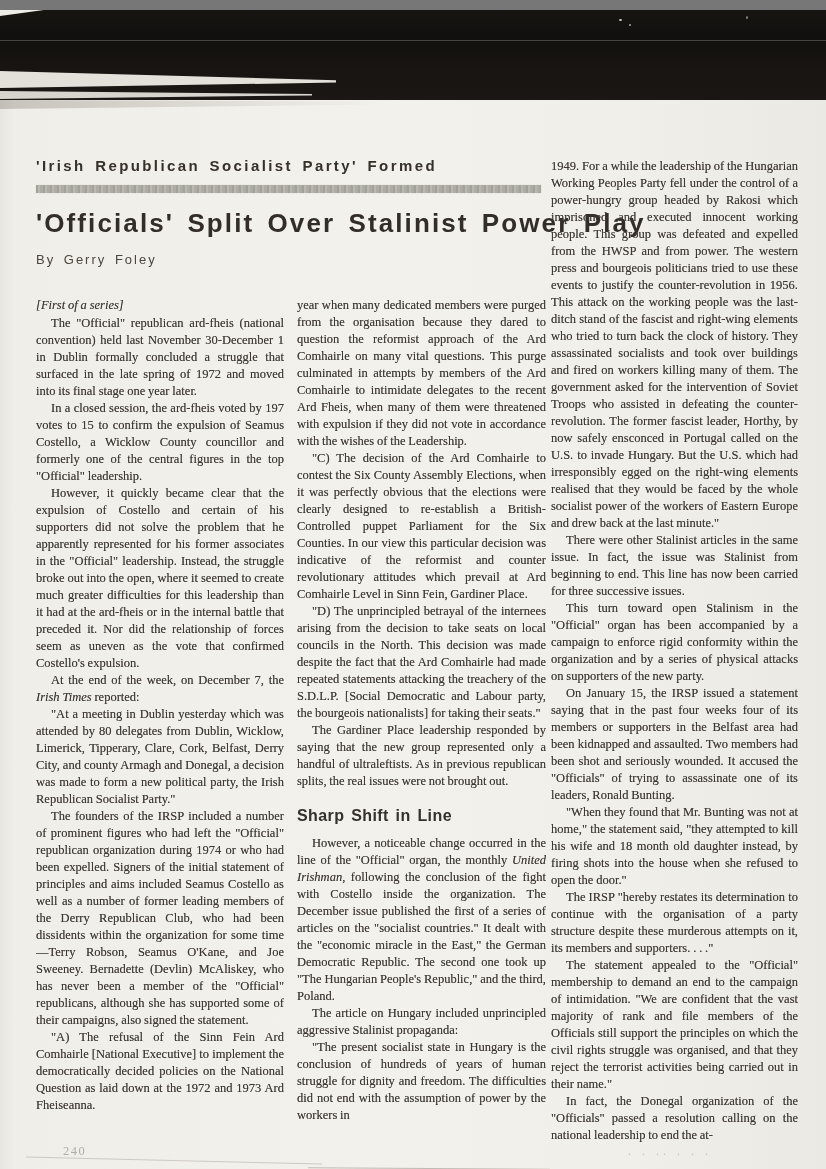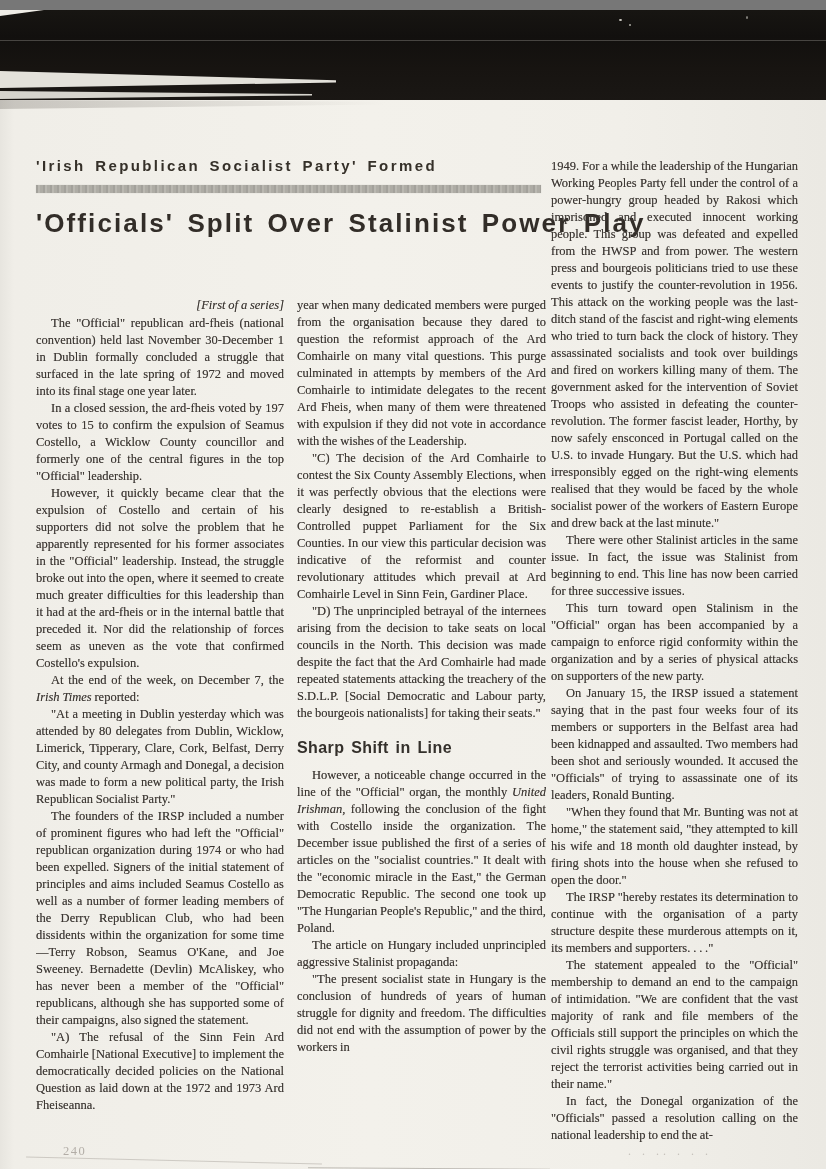--- a/index.html
+++ b/index.html
@@ -51,21 +51,21 @@
   
   .col{position:absolute;overflow:hidden;}
   .col-1{left:36px;top:287px;width:248px;height:844px;}
   .col-2{left:297px;top:287px;width:249px;height:844px;}
   .col-3{left:551px;top:148px;width:247px;height:985px;}
   .col p{
     margin:0;font-size:12.5px;line-height:17px;text-align:justify;
     text-indent:15px;word-spacing:-0.3px;
     text-shadow:0 0 .4px rgba(60,55,51,.55);
   }
-  .col p.series-note{text-indent:0;text-align:right;font-style:italic;margin-bottom:1px;}
+  .col p.series-note{text-indent:0;text-align:left;font-style:italic;margin-bottom:1px;}
   .col p.body-noindent{text-indent:0;}
   .col h3{
     margin:17px 0 10px 0;font-family:"Liberation Sans","DejaVu Sans",sans-serif;
     font-weight:bold;font-size:16px;letter-spacing:.4px;color:#34302b;word-spacing:2px;
   }
   
   .pageno{
     position:absolute;left:63px;top:1134px;font-size:12.5px;letter-spacing:1.5px;
     color:rgba(75,66,58,.38);
   }
@@ -93,36 +93,38 @@
   </div>
   <div class="wedge-a"></div>
   <div class="wedge-b"></div>
   <div class="corner-notch"></div>
   <div class="shadow-streak"></div>
 
   <div class="header">
     <div class="kicker">'Irish Republican Socialist Party' Formed</div>
     <div class="rule"></div>
     <div class="headline">'Officials' Split Over Stalinist Power Play</div>
+    <div class="byline">By Gerry Foley</div>
   </div>
 
   <div class="col col-1">
       <p class="series-note"><span>[</span><i>First of a series</i><span>]</span></p>
       <p class="body"><span>The "Official" republican ard-fheis (national convention) held last November 30-December 1 in Dublin formally concluded a struggle that surfaced in the late spring of 1972 and moved into its final stage one year later.</span></p>
       <p class="body"><span>In a closed session, the ard-fheis voted by 197 votes to 15 to confirm the expulsion of Seamus Costello, a Wicklow County councillor and formerly one of the central figures in the top "Official" leadership.</span></p>
       <p class="body"><span>However, it quickly became clear that the expulsion of Costello and certain of his supporters did not solve the problem that he apparently represented for his former associates in the "Official" leadership. Instead, the struggle broke out into the open, where it seemed to create much greater difficulties for this leadership than it had at the ard-fheis or in the internal battle that preceded it. Nor did the relationship of forces seem as uneven as the vote that confirmed Costello's expulsion.</span></p>
       <p class="body"><span>At the end of the week, on December 7, the </span><i>Irish Times</i><span> reported:</span></p>
       <p class="body"><span>"At a meeting in Dublin yesterday which was attended by 80 delegates from Dublin, Wicklow, Limerick, Tipperary, Clare, Cork, Belfast, Derry City, and county Armagh and Donegal, a decision was made to form a new political party, the Irish Republican Socialist Party."</span></p>
       <p class="body"><span>The founders of the IRSP included a number of prominent figures who had left the "Official" republican organization during 1974 or who had been expelled. Signers of the initial statement of principles and aims included Seamus Costello as well as a number of former leading members of the Derry Republican Club, who had been dissidents within the organization for some time—Terry Robson, Seamus O'Kane, and Joe Sweeney. Bernadette (Devlin) McAliskey, who has never been a member of the "Official" republicans, although she has supported some of their campaigns, also signed the statement.</span></p>
       <p class="body"><span>"A) The refusal of the Sinn Fein Ard Comhairle [National Executive] to implement the democratically decided policies on the National Question as laid down at the 1972 and 1973 Ard Fheiseanna.</span></p>
     </div>
   <div class="col col-2">
       <p class="body-noindent"><span>year when many dedicated members were purged from the organisation because they dared to question the reformist approach of the Ard Comhairle on many vital questions. This purge culminated in attempts by members of the Ard Comhairle to intimidate delegates to the recent Ard Fheis, when many of them were threatened with expulsion if they did not vote in accordance with the wishes of the Leadership.</span></p>
       <p class="body"><span>"C) The decision of the Ard Comhairle to contest the Six County Assembly Elections, when it was perfectly obvious that the elections were clearly designed to re-establish a British-Controlled puppet Parliament for the Six Counties. In our view this particular decision was indicative of the reformist and counter revolutionary attitudes which prevail at Ard Comhairle Level in Sinn Fein, Gardiner Place.</span></p>
       <p class="body"><span>"D) The unprincipled betrayal of the internees arising from the decision to take seats on local councils in the North. This decision was made despite the fact that the Ard Comhairle had made repeated statements attacking the treachery of the S.D.L.P. [Social Democratic and Labour party, the bourgeois nationalists] for taking their seats."</span></p>
+      <p class="body"><span>The Gardiner Place leadership responded by saying that the new group represented only a handful of ultraleftists. As in previous republican splits, the real issues were not brought out.</span></p>
       <h3 class="subhead"><span>Sharp Shift in Line</span></h3>
       <p class="body"><span>However, a noticeable change occurred in the line of the "Official" organ, the monthly </span><i>United Irishman</i><span>, following the conclusion of the fight with Costello inside the organization. The December issue published the first of a series of articles on the "socialist countries." It dealt with the "economic miracle in the East," the German Democratic Republic. The second one took up "The Hungarian People's Republic," and the third, Poland.</span></p>
       <p class="body"><span>The article on Hungary included unprincipled aggressive Stalinist propaganda:</span></p>
       <p class="body"><span>"The present socialist state in Hungary is the conclusion of hundreds of years of human struggle for dignity and freedom. The difficulties did not end with the assumption of power by the workers in</span></p>
     </div>
   <div class="col col-3">
       <p class="body-noindent"><span>1949. For a while the leadership of the Hungarian Working Peoples Party fell under the control of a power-hungry group headed by Rakosi which imprisoned and executed innocent working people. This group was defeated and expelled from the HWSP and from power. The western press and bourgeois politicians tried to use these events to justify the counter-revolution in 1956. This attack on the working people was the last-ditch stand of the fascist and right-wing elements who tried to turn back the clock of history. They assassinated socialists and took over buildings and fired on workers killing many of them. The government asked for the intervention of Soviet Troops who assisted in defeating the counter-revolution. The former fascist leader, Horthy, by now safely ensconced in Portugal called on the U.S. to invade Hungary. But the U.S. which had irresponsibly egged on the right-wing elements realised that they would be faced by the whole socialist power of the workers of Eastern Europe and drew back at the last minute."</span></p>
       <p class="body"><span>There were other Stalinist articles in the same issue. In fact, the issue was Stalinist from beginning to end. This line has now been carried for three successive issues.</span></p>
       <p class="body"><span>This turn toward open Stalinism in the "Official" organ has been accompanied by a campaign to enforce rigid conformity within the organization and by a series of physical attacks on supporters of the new party.</span></p>
       <p class="body"><span>On January 15, the IRSP issued a statement saying that in the past four weeks four of its members or supporters in the Belfast area had been kidnapped and assaulted. Two members had been shot and seriously wounded. It accused the "Officials" of trying to assassinate one of its leaders, Ronald Bunting.</span></p>

